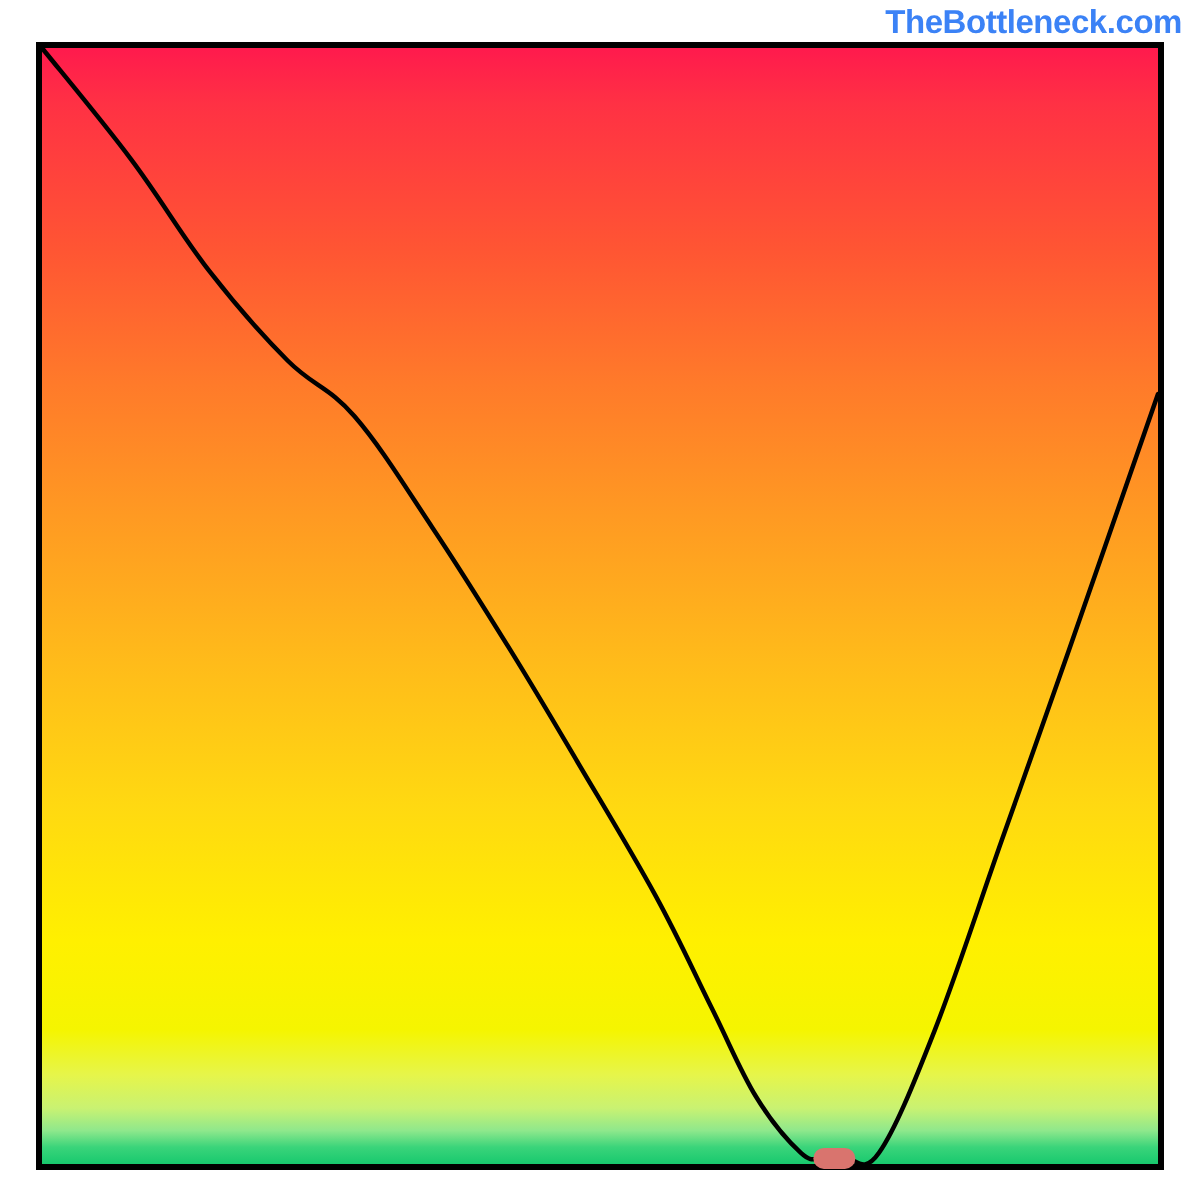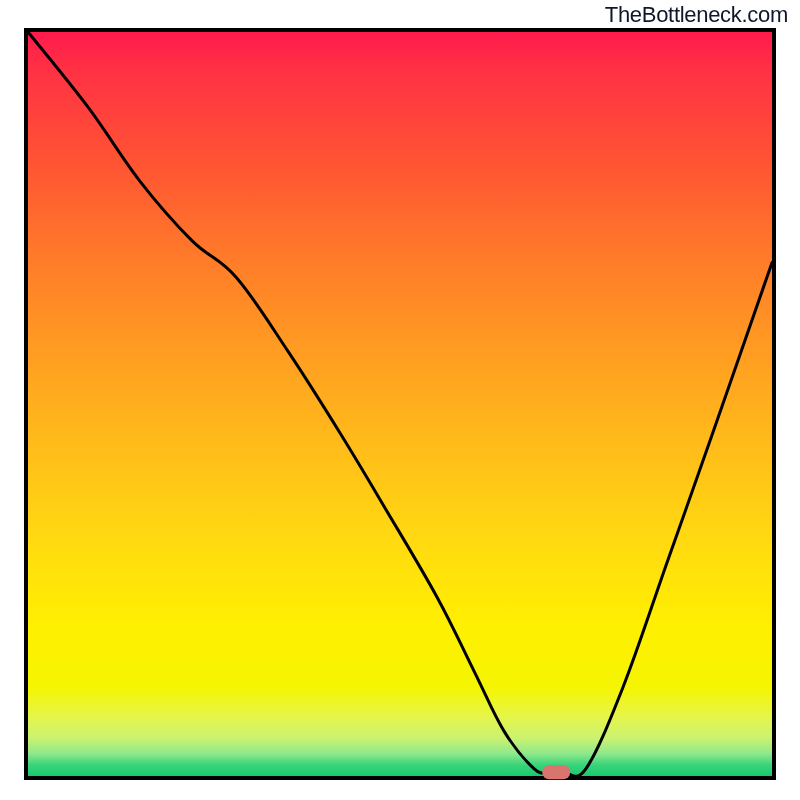--- a/index.html
+++ b/index.html
@@ -8,23 +8,23 @@
     height: 800px;
     background: #ffffff;
     font-family: Arial, Helvetica, sans-serif;
     position: relative;
     overflow: hidden;
   }
   .watermark {
     position: absolute;
     top: 2px;
     right: 12px;
-    color: #0f172a;
+    color: #3b82f6;
     font-size: 22px;
-    font-weight: 400;
+    font-weight: 700;
     z-index: 10;
     letter-spacing: -0.3px;
   }
   .frame {
     position: absolute;
     left: 24px;
     top: 28px;
     width: 752px;
     height: 752px;
     border: 4px solid #000000;

